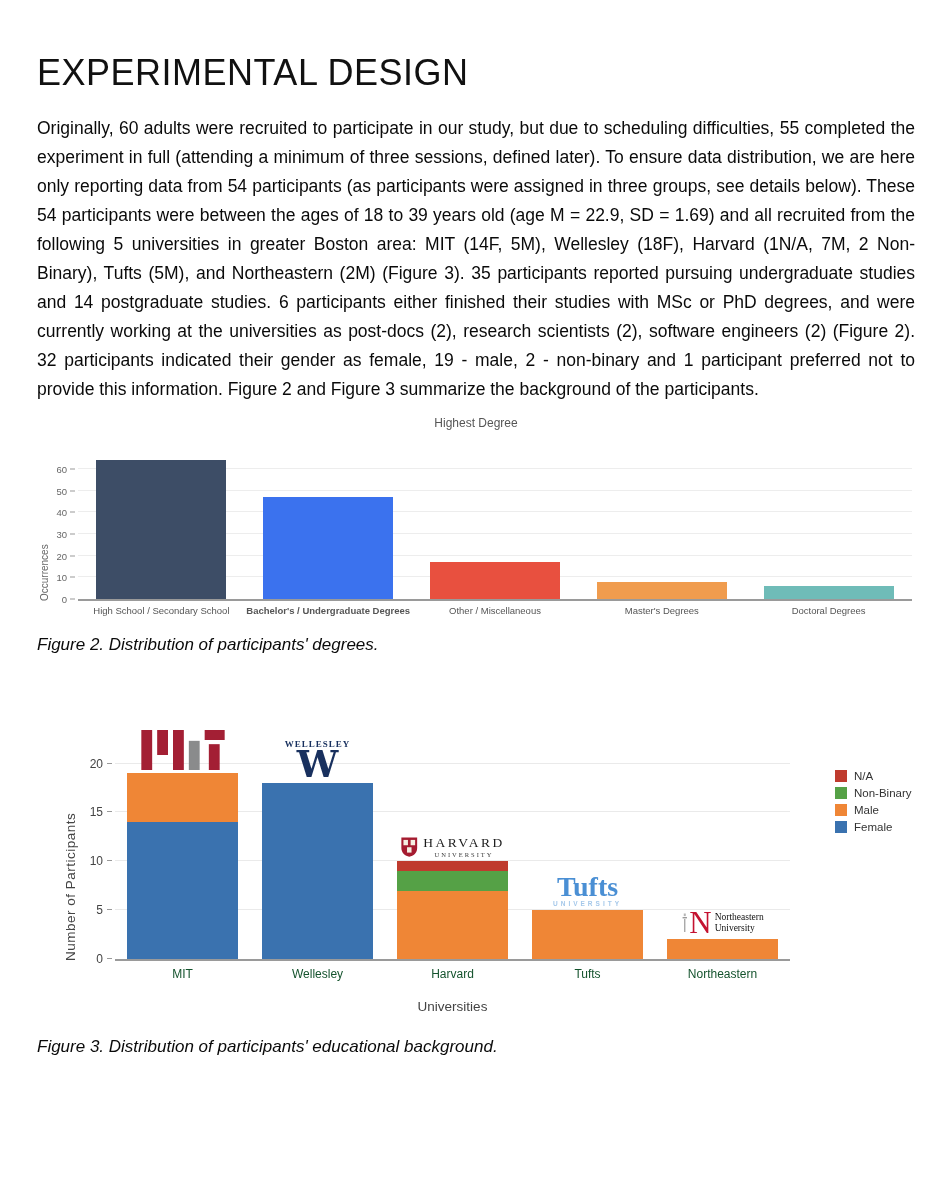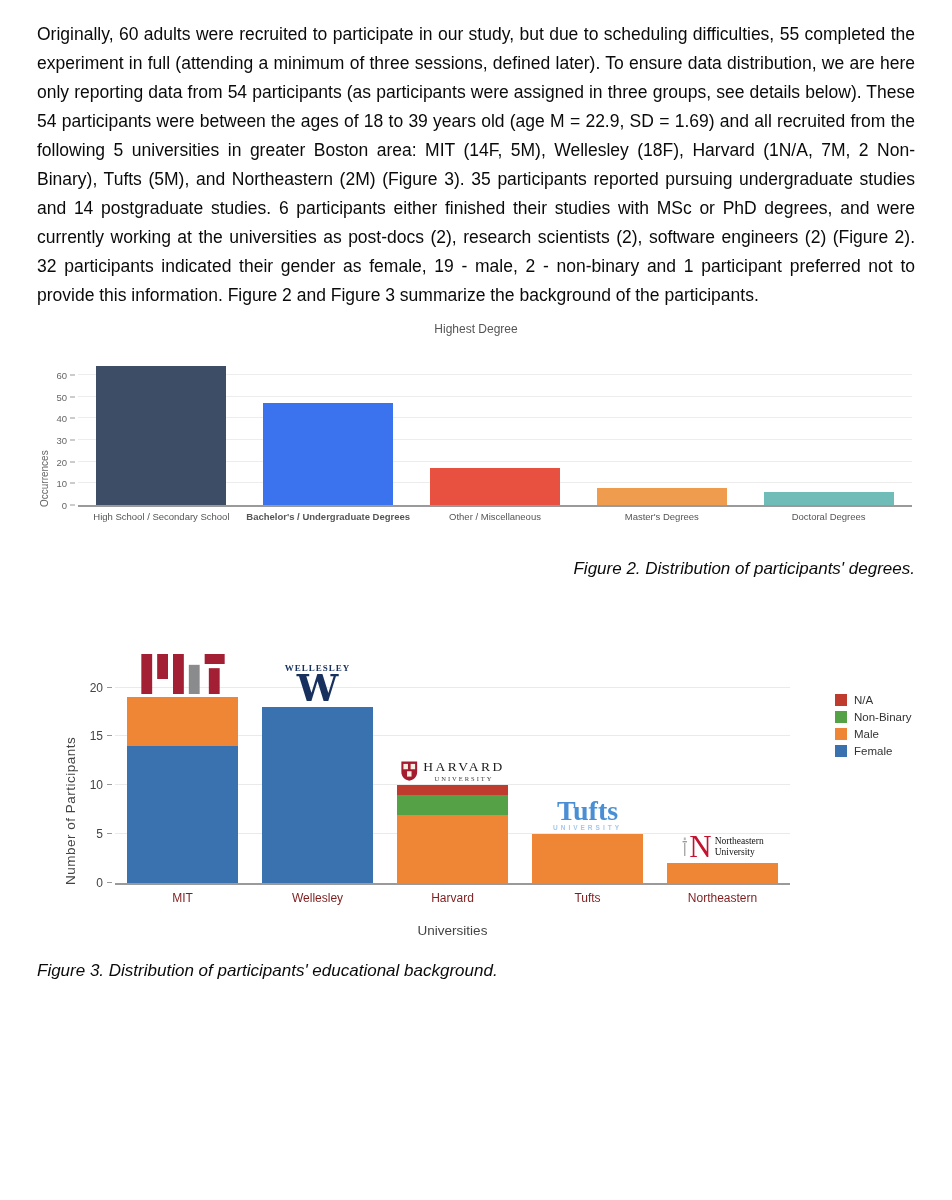--- a/index.html
+++ b/index.html
@@ -37,21 +37,21 @@
   .c2-ylab { position: absolute; left: 26px; top: 50px; height: 217px; display: flex; align-items: center;
              writing-mode: vertical-rl; transform: rotate(180deg); font-size: 13.5px; color: #444;
              letter-spacing: .5px; }
   .c2-plot { position: absolute; left: 78px; top: 50px; width: 675px; height: 217px;
              border-bottom: 2px solid #9a9a9a; }
   .c2-grid { position: absolute; left: 0; right: 0; height: 1px; background: #eaeaea; }
   .c2-ytick { position: absolute; left: -12px; transform: translate(-100%, 50%); font-size: 12px; color: #444; }
   .c2-ydash { position: absolute; left: -8px; width: 5px; height: 1px; background: #9a9a9a; }
   .c2-seg { position: absolute; }
   .c2-xtick { position: absolute; top: 100%; margin-top: 8px; transform: translateX(-50%);
-              font-size: 12px; color: #7f1d1d; white-space: nowrap; }
+              font-size: 12px; color: #14532d; white-space: nowrap; }
   .c2-xaxis-title { position: absolute; left: 78px; width: 675px; top: 305px; text-align: center;
                     font-size: 13.5px; color: #444; }
   .c2-legend { position: absolute; left: 798px; top: 76px; }
   .legend-item { display: flex; align-items: flex-end; margin-bottom: 5px; }
   .legend-swatch { width: 12px; height: 12px; margin-right: 7px; flex: 0 0 auto; }
   .legend-label { font-size: 11.5px; color: #333; }
 
   
   .c2-logo { position: absolute; transform: translateX(-50%); display: flex; flex-direction: column;
              align-items: center; white-space: nowrap; }
@@ -66,20 +66,21 @@
   .ne-row { display: flex; align-items: center; }
   .ne-n { font-family: "Liberation Serif", serif; font-size: 31px; line-height: 27px; margin: 0 3px 0 2px; }
   .ne-text { display: flex; flex-direction: column; font-family: "Liberation Serif", serif;
              font-size: 9.5px; line-height: 10.5px; color: #111; text-align: left; }
 </style>
 </head>
 <body>
 
 <div class="page">
 
+  <h1 class="doc-title">EXPERIMENTAL DESIGN</h1>
 
 
   <p class="body-text">Originally, 60 adults were recruited to participate in our study, but due to scheduling difficulties, 55 completed the experiment in full (attending a minimum of three sessions, defined later). To ensure data distribution, we are here only reporting data from 54 participants (as participants were assigned in three groups, see details below). These 54 participants were between the ages of 18 to 39 years old (age M = 22.9, SD = 1.69) and all recruited from the following 5 universities in greater Boston area: MIT (14F, 5M), Wellesley (18F), Harvard (1N/A, 7M, 2 Non-Binary), Tufts (5M), and Northeastern (2M) (Figure 3). 35 participants reported pursuing undergraduate studies and 14 postgraduate studies. 6 participants either finished their studies with MSc or PhD degrees, and were currently working at the universities as post-docs (2), research scientists (2), software engineers (2) (Figure 2). 32 participants indicated their gender as female, 19 - male, 2 - non-binary and 1 participant preferred not to provide this information. Figure 2 and Figure 3 summarize the background of the participants.</p>
 
   <figure>
     <div class="chart1">
         <div class="c1-title">Highest Degree</div>
         <div class="c1-ylab">Occurrences</div>
         <div class="c1-plot">
           <div class="c1-ytick" style="bottom: 0%;">0</div>
@@ -107,21 +108,21 @@
           <div class="c1-bar" style="left: 22.2%; width: 15.6%; height: 71.2121%; background: rgb(59, 114, 238);"></div>
           <div class="c1-xtick" style="left: 30%; font-weight: bold;">Bachelor's / Undergraduate Degrees</div>
           <div class="c1-bar" style="left: 42.2%; width: 15.6%; height: 25.7576%; background: rgb(232, 80, 63);"></div>
           <div class="c1-xtick" style="left: 50%;">Other / Miscellaneous</div>
           <div class="c1-bar" style="left: 62.2%; width: 15.6%; height: 12.1212%; background: rgb(240, 156, 78);"></div>
           <div class="c1-xtick" style="left: 70%;">Master's Degrees</div>
           <div class="c1-bar" style="left: 82.2%; width: 15.6%; height: 9.09091%; background: rgb(111, 188, 184);"></div>
           <div class="c1-xtick" style="left: 90%;">Doctoral Degrees</div>
         </div>
       </div>
-    <figcaption class="fig-caption" style="margin-top:30px;text-align:right;">Figure 2. Distribution of participants' degrees.</figcaption>
+    <figcaption class="fig-caption" style="margin-top:12px;">Figure 2. Distribution of participants' degrees.</figcaption>
   </figure>
 
   <figure>
     <div class="chart2">
         <div class="c2-ylab">Number of Participants</div>
         <div class="c2-plot">
           <div class="c2-ytick" style="bottom: 0%;">0</div>
           <div class="c2-ydash" style="bottom: 0%;"></div>
           <div class="c2-grid" style="bottom: 22.7273%;"></div>
           <div class="c2-ytick" style="bottom: 22.7273%;">5</div>

